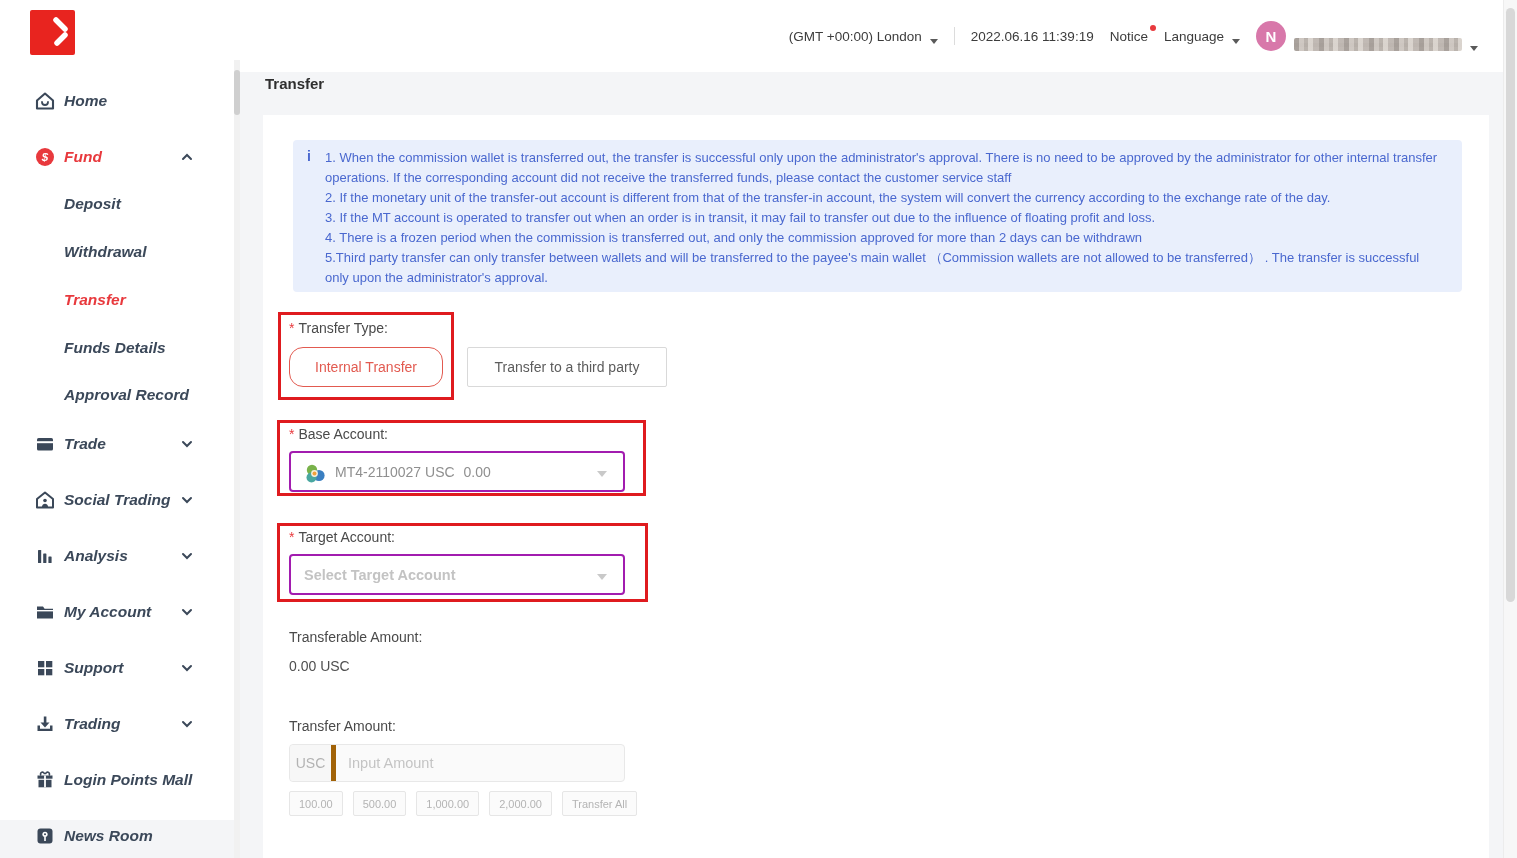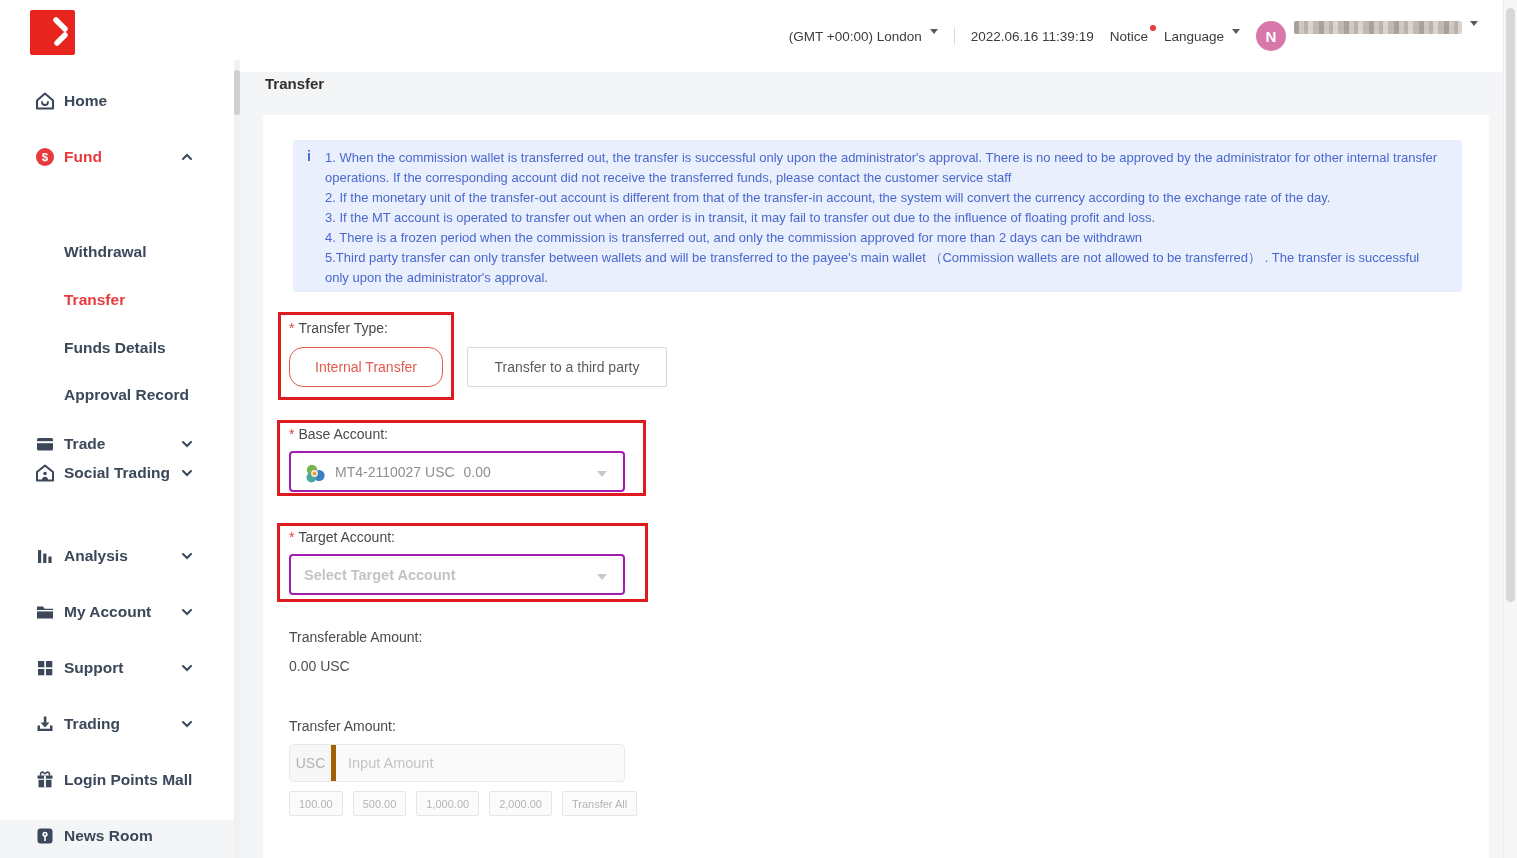--- a/index.html
+++ b/index.html
@@ -4,33 +4,33 @@
 <style>
   * { box-sizing: border-box; margin: 0; padding: 0; }
   html,body { width:1517px; height:858px; overflow:hidden; }
   body { font-family:"Liberation Sans", sans-serif; background:#f4f5f7; }
   #app { position:relative; width:1517px; height:858px; }
 
   
   .topbar { position:absolute; left:240px; top:0; width:1263px; height:72px; background:#fff; }
   .topbar-right { position:absolute; right:25px; top:0; height:72px; display:flex; align-items:center; gap:16px; color:#3c3c3c; font-size:13.5px; }
   .caret-down { width:0; height:0; border-left:4.5px solid transparent; border-right:4.5px solid transparent; border-top:5px solid #5a5a5a; display:inline-block; }
-  .tz-group, .lang-group, .user-group { display:flex; align-items:flex-start; gap:8px; cursor:pointer; }
+  .tz-group, .lang-group, .user-group { display:flex; align-items:flex-end; gap:8px; cursor:pointer; }
   .v-divider { width:1px; height:18px; background:#dcdcdc; }
   .notice-wrap { position:relative; cursor:pointer; }
   .notice-dot { position:absolute; top:-4px; right:-8px; width:6px; height:6px; border-radius:50%; background:#e8393d; }
   .avatar { width:30px; height:30px; border-radius:50%; background:#d878aa; color:#fff; font-weight:700; font-size:15px; display:flex; align-items:center; justify-content:center; }
   .pixel-name { width:168px; height:13px; border-radius:2px;
     background:
       repeating-linear-gradient(90deg, rgba(158,150,144,.85) 0 5px, rgba(205,198,192,.9) 5px 10px, rgba(176,168,161,.8) 10px 14px, rgba(218,212,206,.95) 14px 19px, rgba(186,178,172,.85) 19px 25px),
       repeating-linear-gradient(0deg, rgba(210,205,200,.5) 0 4px, rgba(170,163,157,.5) 4px 8px);
     filter: blur(.7px); }
 
   
-  .sidebar { position:absolute; left:0; top:0; width:240px; height:820px; background:#fff; z-index:5; }
+  .sidebar { position:absolute; left:0; top:0; width:240px; height:820px; background:#fff; z-index:5;font-style:italic; }
   .logo { position:absolute; left:30px; top:10px; width:45px; height:45px; background:#e8241f; border-radius:2px; }
   .logo svg { position:absolute; inset:0; }
   .sb-track { position:absolute; left:234px; top:60px; width:6px; height:798px; background:#f1f1f1; }
   .sb-thumb { position:absolute; left:234px; top:70px; width:6px; height:45px; background:#cfcfcf; border-radius:3px; }
   .nav-item { position:absolute; left:0; width:234px; height:28px; color:#3b4859; font-weight:700; font-size:15.5px; cursor:pointer; }
   .nav-item .ni-icon { position:absolute; left:35px; top:4px; width:20px; height:20px; }
   .nav-item .ni-label { position:absolute; left:64px; top:50%; transform:translateY(-50%); white-space:nowrap; }
   .nav-item .ni-chevron { position:absolute; right:40px; top:7px; width:14px; height:14px; }
   .nav-red { color:#e8393d; }
 
@@ -107,20 +107,23 @@
         </svg>
       </span>
       <span class="ni-label">Fund</span>
       <span class="ni-chevron">
         <svg viewBox="0 0 14 14" fill="none" stroke="#3b4859" stroke-width="2" stroke-linecap="round">
             <polyline points="3,9 7,5 11,9"></polyline>
           </svg>
       </span>
     </div>
 
+    <div class="nav-item" style="top:190px">
+      <span class="ni-label">Deposit</span>
+    </div>
     <div class="nav-item" style="top:238px">
       <span class="ni-label">Withdrawal</span>
     </div>
     <div class="nav-item nav-red" style="top:286px">
       <span class="ni-label">Transfer</span>
     </div>
     <div class="nav-item" style="top:334px">
       <span class="ni-label">Funds Details</span>
     </div>
     <div class="nav-item" style="top:381px">
@@ -135,21 +138,21 @@
           </svg>
       </span>
       <span class="ni-label">Trade</span>
       <span class="ni-chevron">
         <svg viewBox="0 0 14 14" fill="none" stroke="#3b4859" stroke-width="2" stroke-linecap="round">
             <polyline points="3,5 7,9 11,5"></polyline>
           </svg>
       </span>
     </div>
 
-    <div class="nav-item" style="top:459px">
+    <div class="nav-item" style="top:486px">
       <span class="ni-icon">
         <svg viewBox="0 0 20 20" fill="none" stroke="#3b4859" stroke-width="2" stroke-linejoin="round">
           <path d="M10 2.5 L18 9 V17.5 H2 V9 Z"></path>
           <circle cx="10" cy="10.5" r="1.8" fill="#3b4859" stroke="none"></circle>
           <path d="M6.8 17.5 c0-2.4 1.4-3.8 3.2-3.8 s3.2 1.4 3.2 3.8" fill="#3b4859" stroke="none"></path>
         </svg>
       </span>
       <span class="ni-label">Social Trading</span>
       <span class="ni-chevron">
         <svg viewBox="0 0 14 14" fill="none" stroke="#3b4859" stroke-width="2" stroke-linecap="round">

